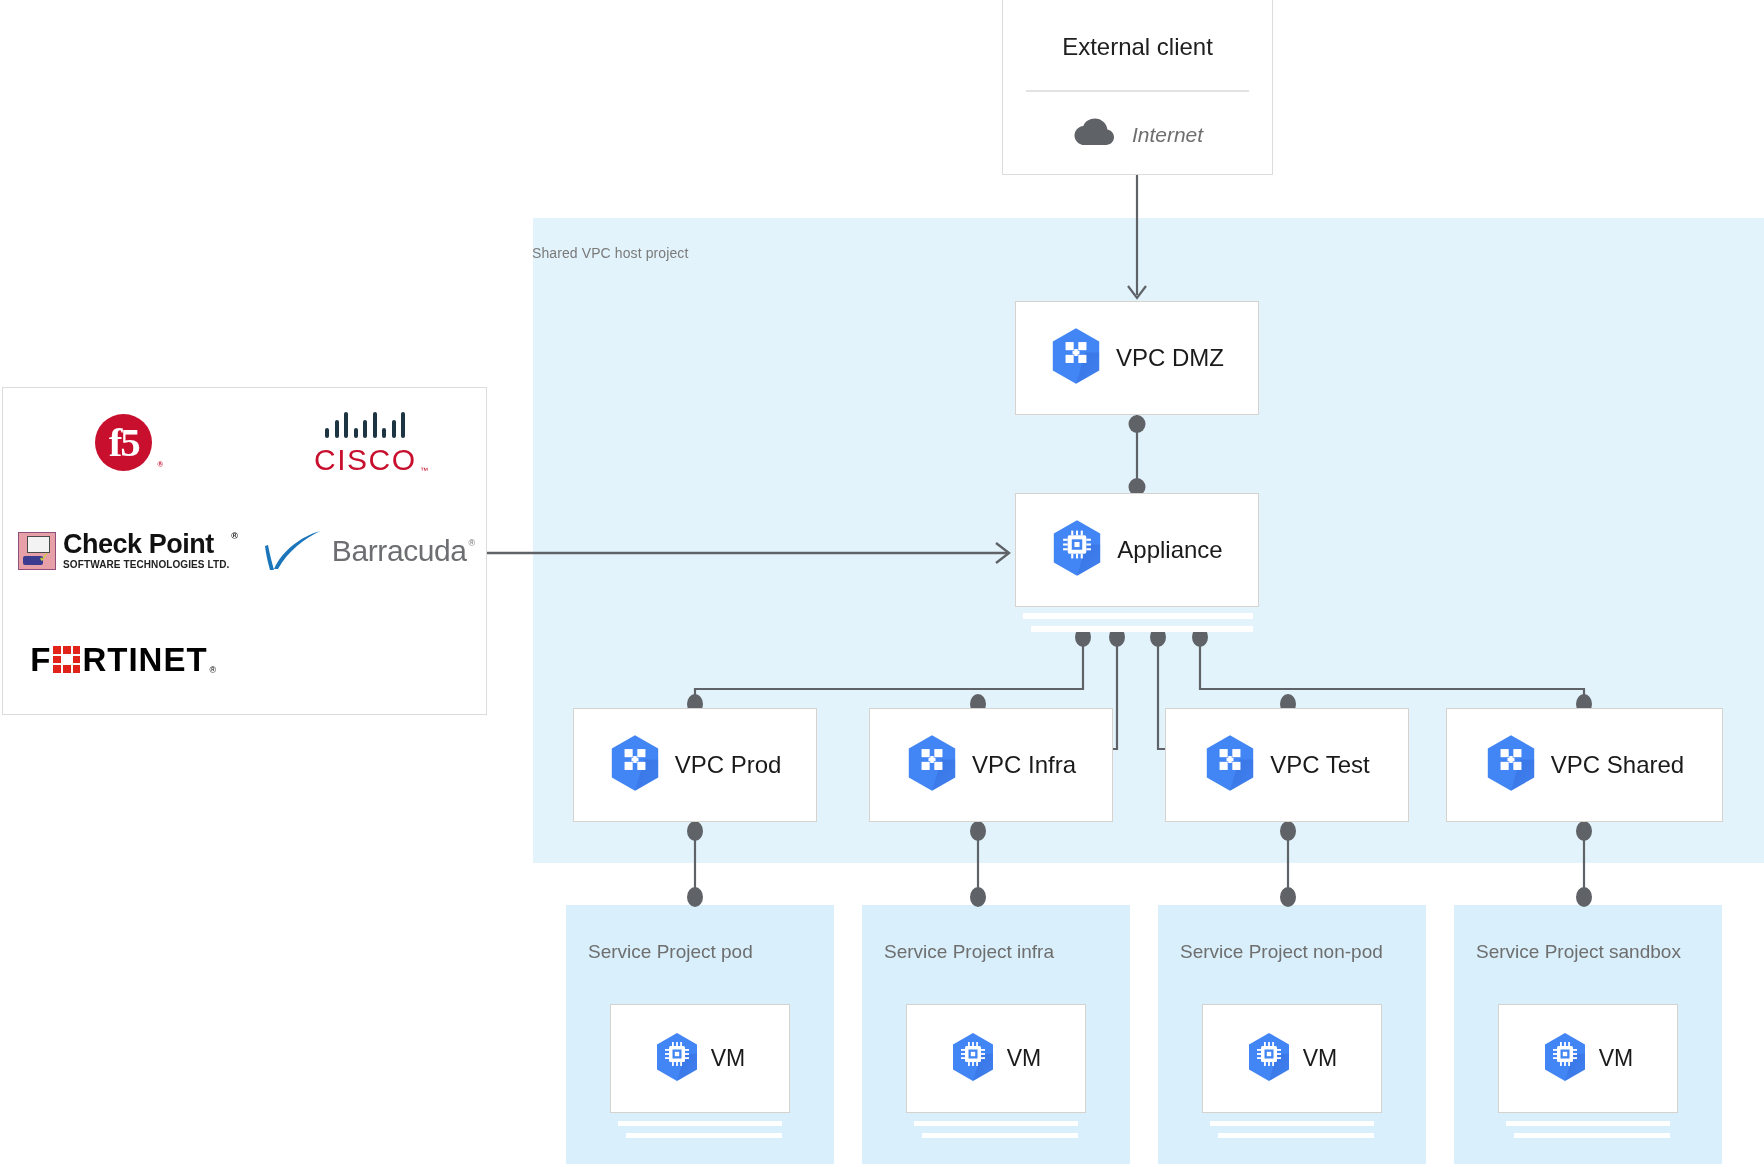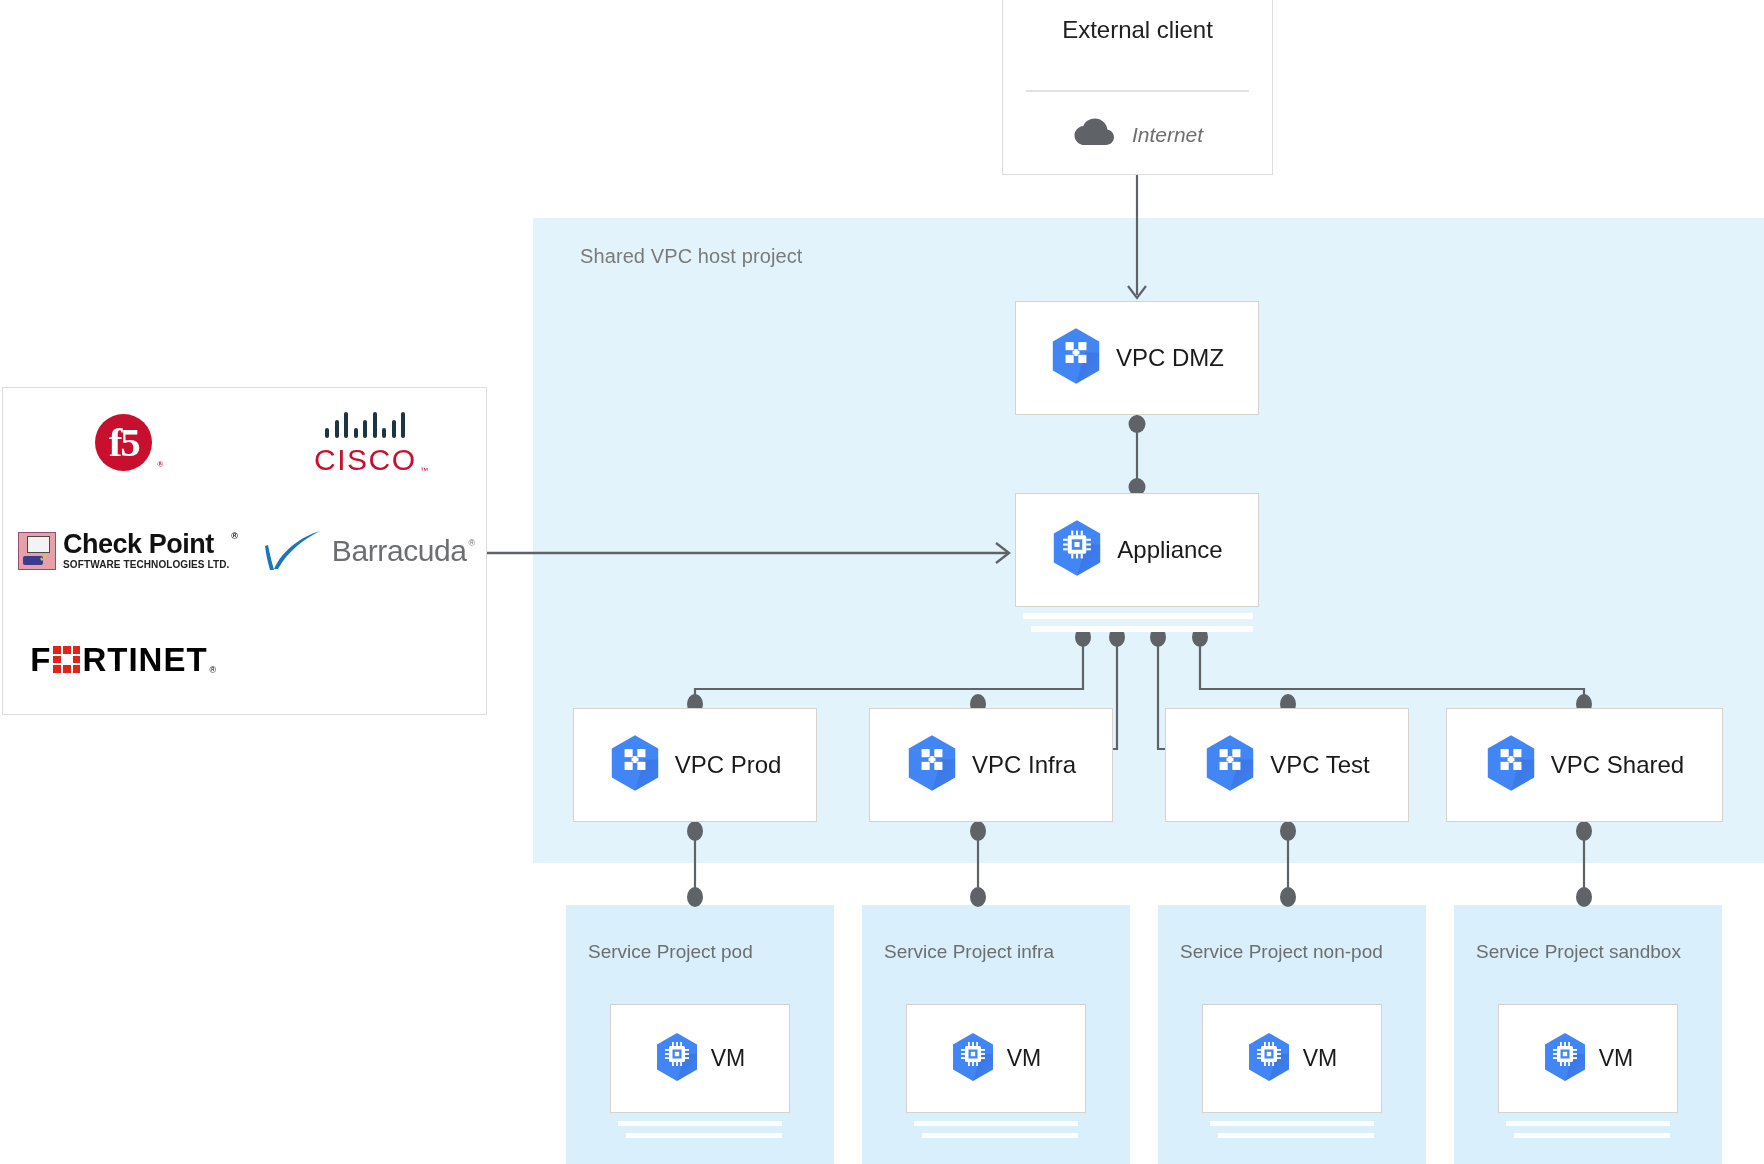--- a/index.html
+++ b/index.html
@@ -23,23 +23,23 @@
 
   
   #shared-vpc-panel {
     left: 533px;
     top: 218px;
     width: 1231px;
     height: 645px;
     background: #E3F3FC;
   }
   #shared-vpc-label {
-    left: 580px;
+    left: 532px;
     top: 245px;
-    font-size: 20px;
+    font-size: 14px;
     color: #7a7a7a;
     letter-spacing: .1px;
     white-space: nowrap;
   }
 
   
   .node-card {
     background: #ffffff;
     border: 1px solid #d6d2ce;
     box-sizing: border-box;
@@ -65,21 +65,21 @@
     width: 271px;
     height: 175px;
     background: #ffffff;
     border: 1px solid #dcdcdc;
     border-top: none;
     box-sizing: border-box;
   }
   #external-client-title {
     position: absolute;
     left: 0; right: 0;
-    top: 16px;
+    top: 33px;
     text-align: center;
     font-size: 24px;
     color: #202020;
   }
   #external-client-divider {
     position: absolute;
     left: 23px;
     right: 23px;
     top: 90px;
     height: 2px;

